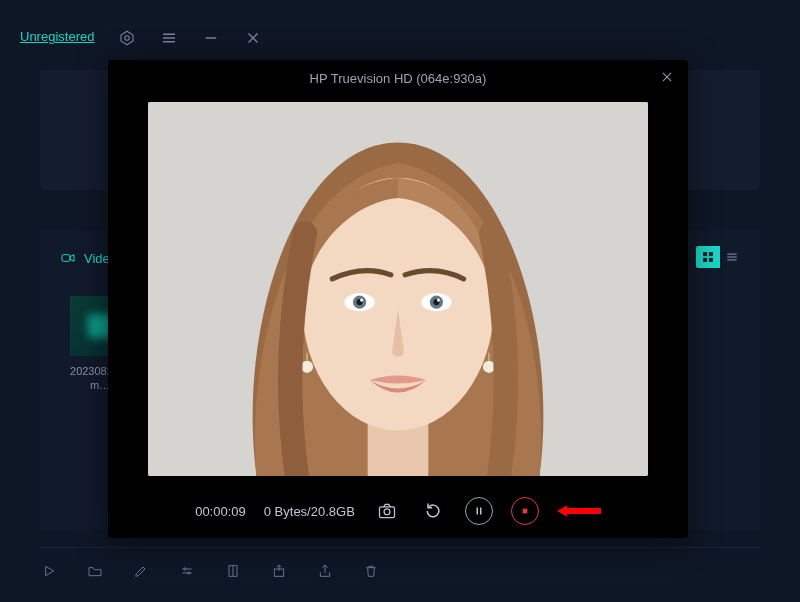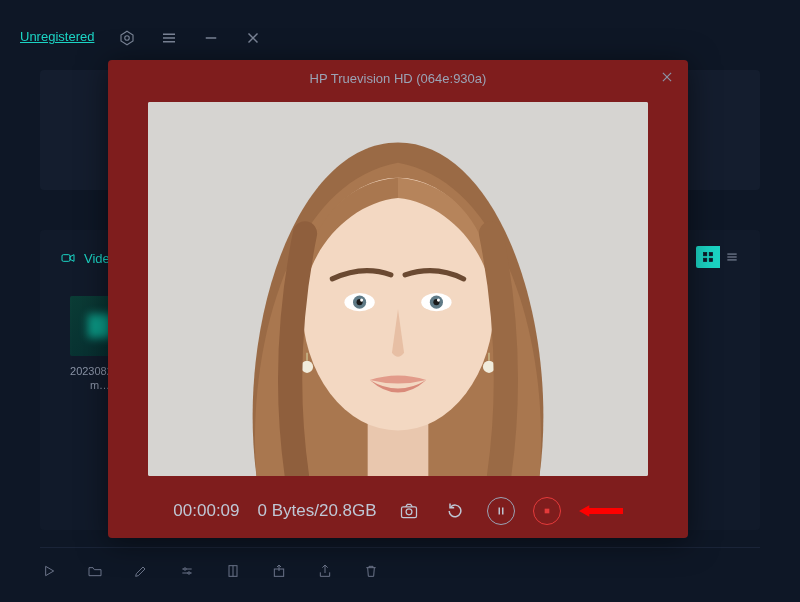--- a/index.html
+++ b/index.html
@@ -79,21 +79,21 @@
     border-top: 1px solid #1a2438; padding-top: 14px;
   }
   .bt-icon { width:18px; height:18px; cursor:pointer; display:flex; align-items:center; justify-content:center;}
   .bt-icon svg { stroke:#6b7489; fill:none; }
 
   
   .modal {
     position: absolute;
     left: 108px; top: 60px;
     width: 580px; height: 478px;
-    background: #7f1d1d;
+    background: #000000;
     border-radius: 4px;
     box-shadow: 0 4px 30px rgba(0,0,0,.5);
     display: flex; flex-direction: column;
   }
   .modal-head {
     height: 36px; display:flex; align-items:center; justify-content:center;
     position: relative; font-size: 13px; color:#9aa3b5;
   }
   .modal-close {
     position:absolute; right:14px; top:10px; cursor:pointer;
@@ -106,21 +106,21 @@
     background: #d5d3d0;
     position: relative; overflow:hidden;
     border-radius: 2px;
   }
 
   
   .face-svg { position:absolute; inset:0; width:100%; height:100%; }
 
   .modal-controls {
     height: 54px; display:flex; align-items:center; justify-content:center;
-    gap: 18px; font-size: 17px; color:#bfc7d5;text-align:center;
+    gap: 18px; font-size: 13px; color:#bfc7d5;text-align:center;
   }
   .mc-text { }
   .mc-btn { width:28px; height:28px; border-radius:50%; display:flex; align-items:center; justify-content:center; cursor:pointer; }
   .mc-btn svg { stroke:#bfc7d5; fill:none; }
   .mc-btn.outlined { border:1.5px solid #9aa3b5; }
   .mc-btn.stop svg { stroke:#e53a3a; }
   .mc-btn.stop { border:1.5px solid #e53a3a; }
   .arrow-anno {
     width: 44px; height: 16px; display:flex; align-items:center;
   }

